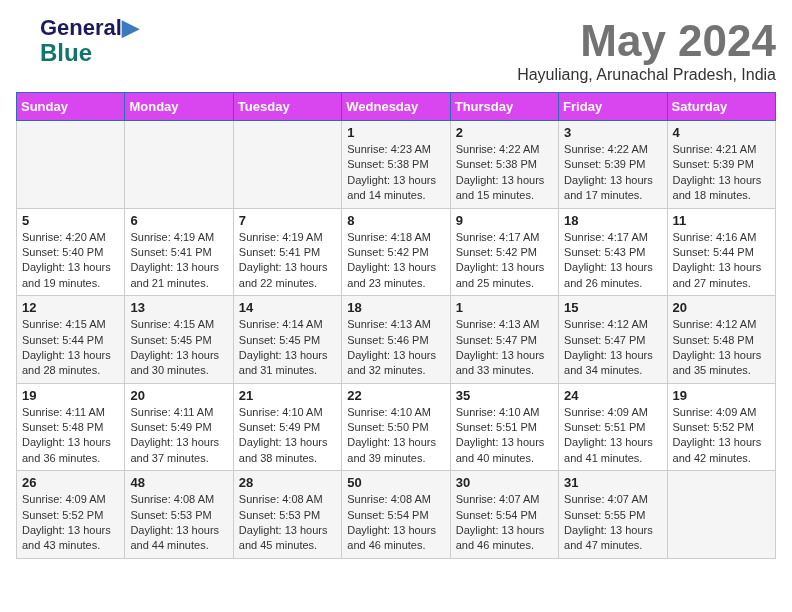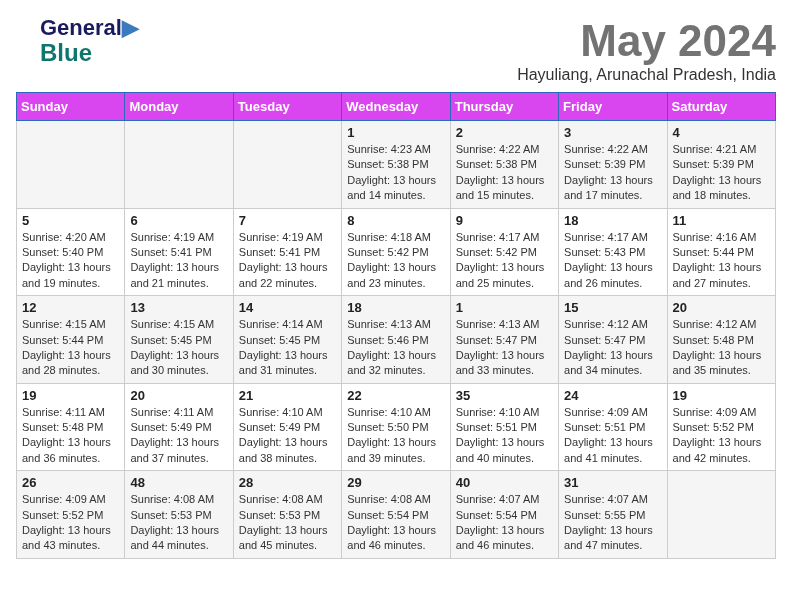--- a/index.html
+++ b/index.html
@@ -230,25 +230,25 @@
         </td>
         <td>
           <span class="day-number">48</span>
           <div class="day-info">Sunrise: 4:08 AM<br>Sunset: 5:53 PM<br>Daylight: 13 hours<br>and 44 minutes.</div>
         </td>
         <td>
           <span class="day-number">28</span>
           <div class="day-info">Sunrise: 4:08 AM<br>Sunset: 5:53 PM<br>Daylight: 13 hours<br>and 45 minutes.</div>
         </td>
         <td>
-          <span class="day-number">29</span>
+          <span class="day-number">50</span>
           <div class="day-info">Sunrise: 4:08 AM<br>Sunset: 5:54 PM<br>Daylight: 13 hours<br>and 46 minutes.</div>
         </td>
         <td>
-          <span class="day-number">40</span>
+          <span class="day-number">30</span>
           <div class="day-info">Sunrise: 4:07 AM<br>Sunset: 5:54 PM<br>Daylight: 13 hours<br>and 46 minutes.</div>
         </td>
         <td>
           <span class="day-number">31</span>
           <div class="day-info">Sunrise: 4:07 AM<br>Sunset: 5:55 PM<br>Daylight: 13 hours<br>and 47 minutes.</div>
         </td>
         <td></td>
       </tr>
     </tbody>
 </table>

